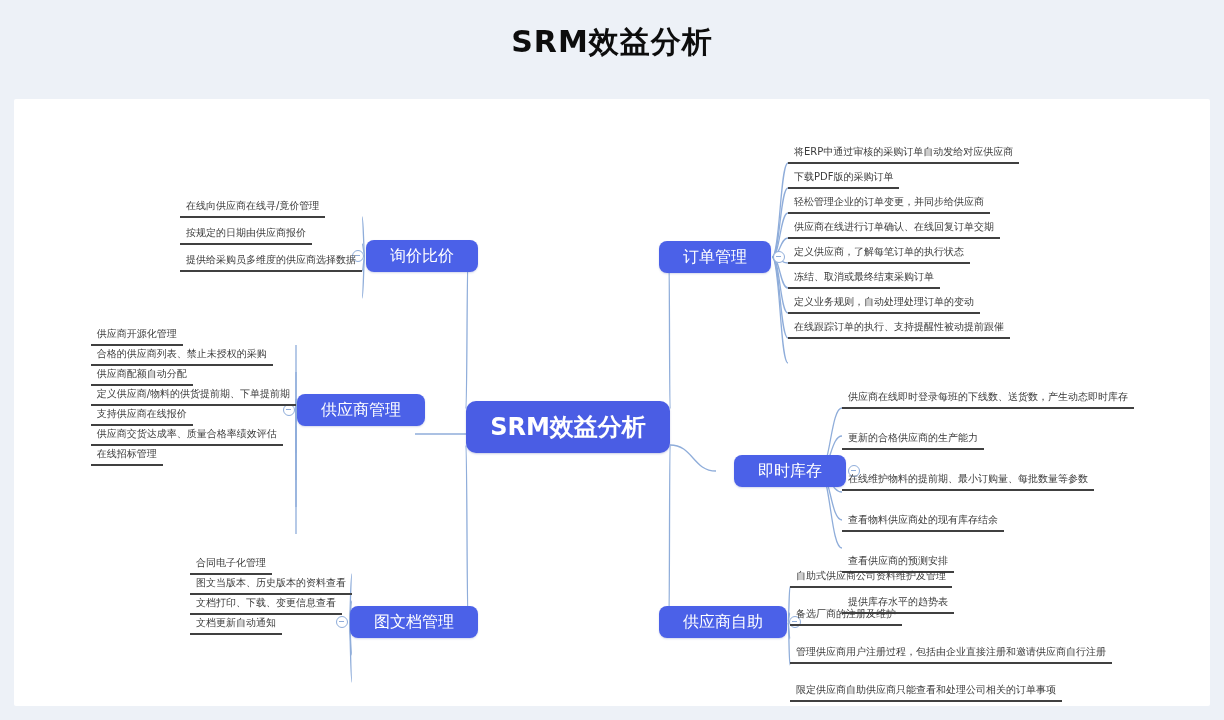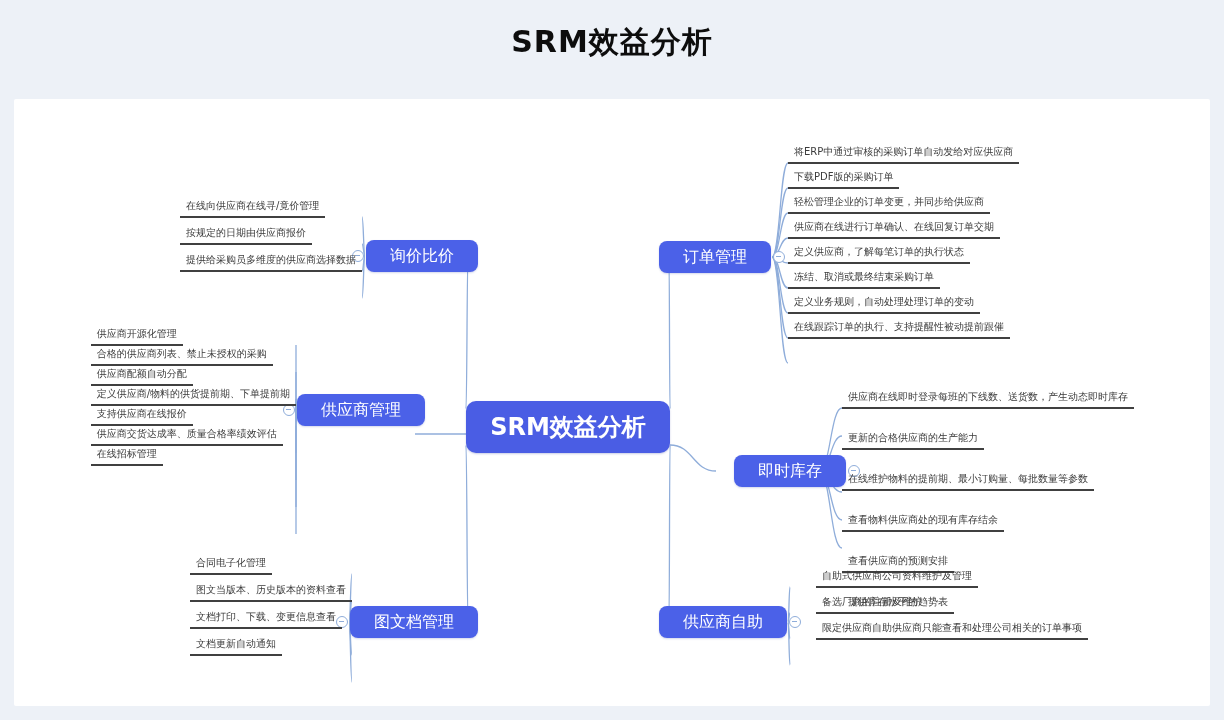--- a/index.html
+++ b/index.html
@@ -121,21 +121,21 @@
       <div class="leaf-stack left" style="top: 326px; right: 928px;">
         <div class="leaf">供应商开源化管理</div>
         <div class="leaf">合格的供应商列表、禁止未授权的采购</div>
         <div class="leaf">供应商配额自动分配</div>
         <div class="leaf">定义供应商/物料的供货提前期、下单提前期</div>
         <div class="leaf">支持供应商在线报价</div>
         <div class="leaf">供应商交货达成率、质量合格率绩效评估</div>
         <div class="leaf">在线招标管理</div>
       </div>
       <div class="branch-node" style="left: 414px; top: 622px;"><span>图文档管理</span><span class="toggle left"></span></div>
-      <div class="leaf-stack left" style="top: 555px; gap: 7px; right: 872px;">
+      <div class="leaf-stack left" style="top: 555px; right: 872px;">
         <div class="leaf">合同电子化管理</div>
         <div class="leaf">图文当版本、历史版本的资料查看</div>
         <div class="leaf">文档打印、下载、变更信息查看</div>
         <div class="leaf">文档更新自动通知</div>
       </div>
       <div class="branch-node" style="left: 715px; top: 257px;"><span>订单管理</span><span class="toggle right"></span></div>
       <div class="leaf-stack right" style="top: 144px; gap: 5px; left: 788px;">
         <div class="leaf">将ERP中通过审核的采购订单自动发给对应供应商</div>
         <div class="leaf">下载PDF版的采购订单</div>
         <div class="leaf">轻松管理企业的订单变更，并同步给供应商</div>
@@ -148,19 +148,20 @@
       <div class="branch-node" style="left: 762px; top: 471px; margin-left: 28px;"><span>即时库存</span><span class="toggle right"></span></div>
       <div class="leaf-stack right" style="top: 389px; gap: 21px; left: 842px;">
         <div class="leaf">供应商在线即时登录每班的下线数、送货数，产生动态即时库存</div>
         <div class="leaf">更新的合格供应商的生产能力</div>
         <div class="leaf">在线维护物料的提前期、最小订购量、每批数量等参数</div>
         <div class="leaf">查看物料供应商处的现有库存结余</div>
         <div class="leaf">查看供应商的预测安排</div>
         <div class="leaf">提供库存水平的趋势表</div>
       </div>
       <div class="branch-node" style="left: 723px; top: 622px;"><span>供应商自助</span><span class="toggle right"></span></div>
-      <div class="leaf-stack right" style="top: 568px; gap: 6px; left: 790px; padding-left: 26px;">
+      <div class="leaf-stack right" style="top: 568px; gap: 18px; left: 790px;">
         <div class="leaf">自助式供应商公司资料维护及管理</div>
         <div class="leaf">备选厂商的注册及维护</div>
+        <div class="leaf">管理供应商用户注册过程，包括由企业直接注册和邀请供应商自行注册</div>
         <div class="leaf">限定供应商自助供应商只能查看和处理公司相关的订单事项</div>
       </div>
     </div>
 </div>
 
 </body></html>

